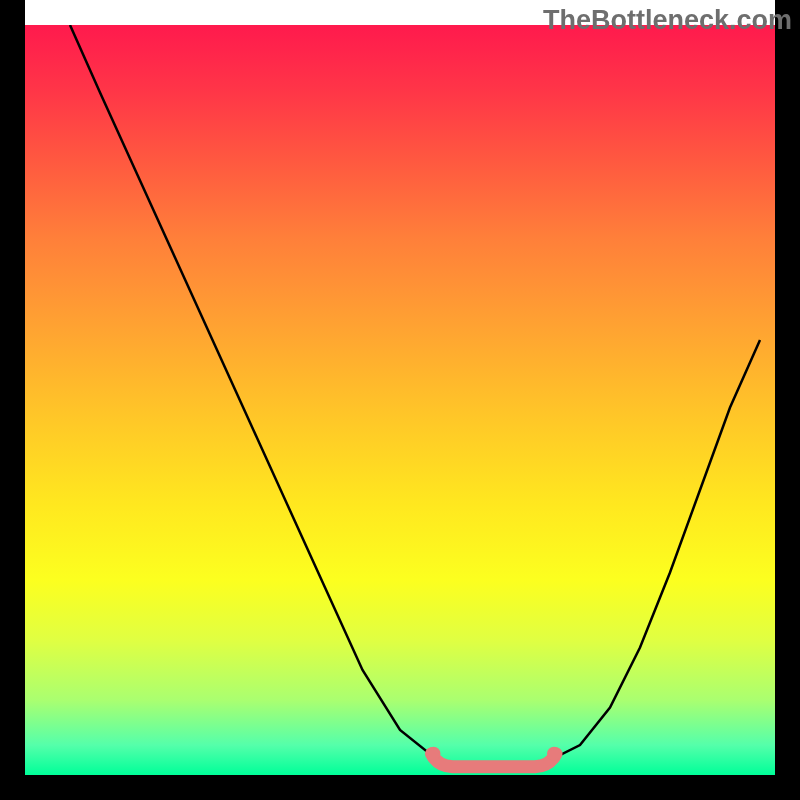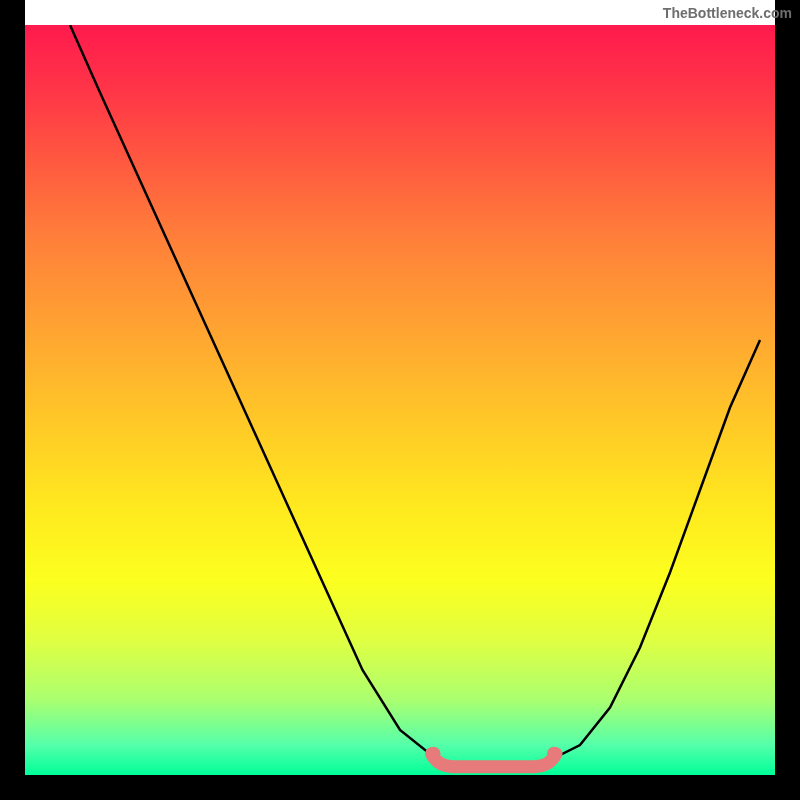--- a/index.html
+++ b/index.html
@@ -10,21 +10,21 @@
     background: #000;
     font-family: Arial, sans-serif;
     position: relative;
     overflow: hidden;
   }
   .watermark {
     position: absolute;
     top: 5px;
     right: 8px;
     color: #6e6e6e;
-    font-size: 14px;
+    font-size: 27px;
     font-weight: bold;
     z-index: 10;
   }
   .plot-frame {
     position: absolute;
     left: 25px;
     top: 25px;
     width: 750px;
     height: 750px;
     background: #000;

